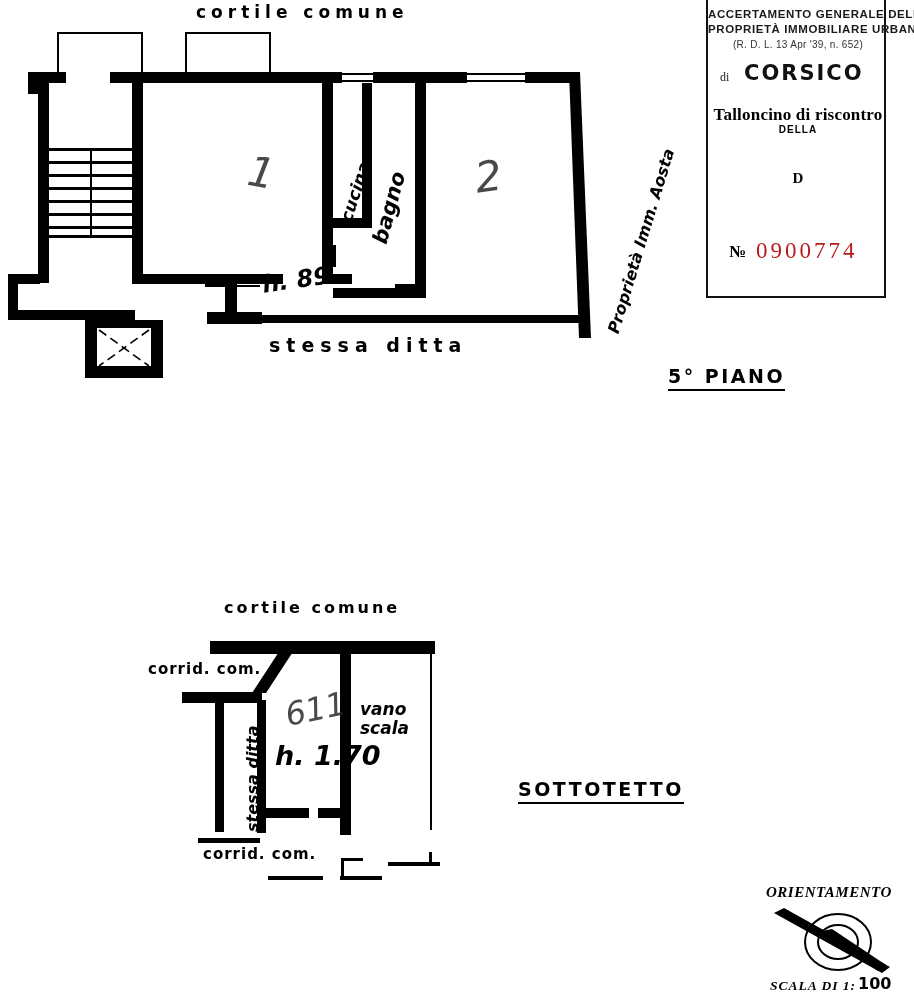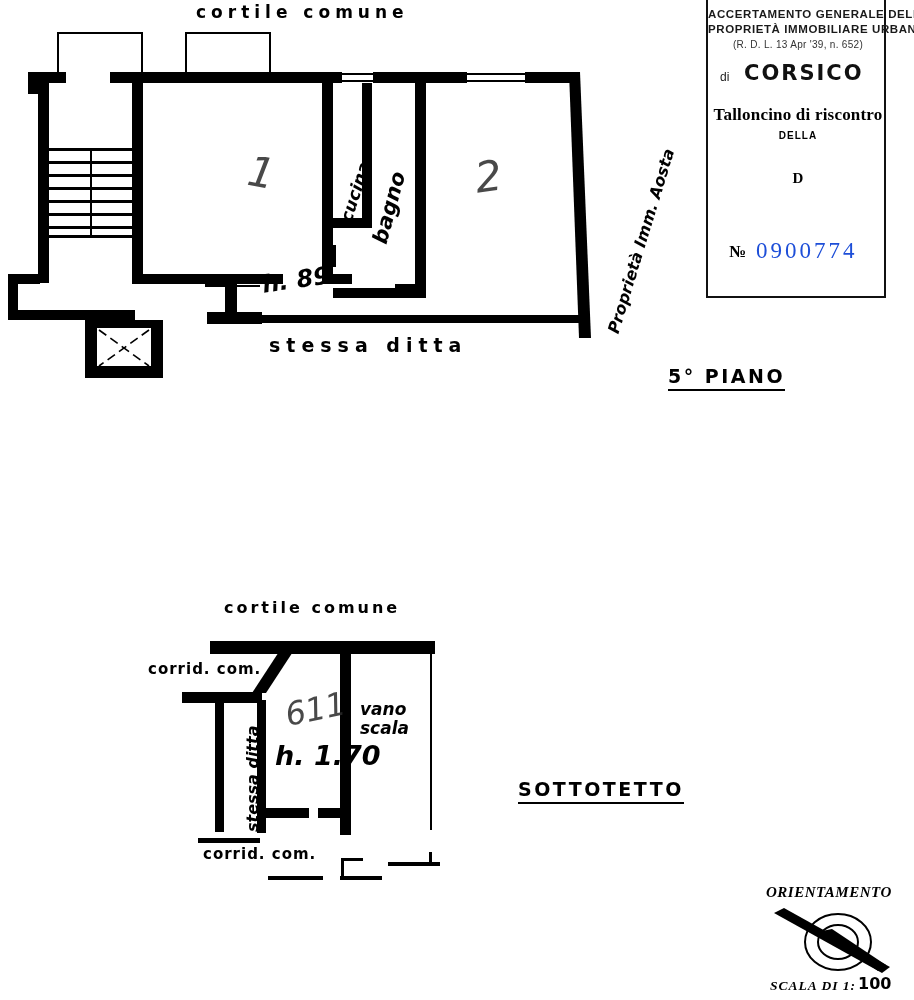--- a/index.html
+++ b/index.html
@@ -67,21 +67,21 @@
     color: #333;
   }
   .stamp-muni {
     font-family: "DejaVu Sans", sans-serif;
     font-size: 21px;
     font-weight: 700;
     letter-spacing: 2px;
     color: #111;
   }
   .stamp-di {
-    font-family: Liberation Sans, sans-serif;
+    font-family: Liberation Serif, serif;
     font-size: 12px;
     color: #222;
   }
   .stamp-tall {
     font-family: "Liberation Serif", serif;
     font-weight: 700;
     white-space: nowrap;
   }
   .stamp-riscontro {
     font-size: 17px;
@@ -101,21 +101,21 @@
   }
   .stamp-letter {
     font-family: "Liberation Serif", serif;
     font-size: 15px;
     font-weight: 700;
   }
   .stamp-number {
     font-family: "Liberation Serif", serif;
     font-size: 23px;
     letter-spacing: 3px;
-    color: #1d4ed8;
+    color: #b91c1c;
   }
   .stamp-no-sym {
     font-family: "Liberation Serif", serif;
     font-size: 17px;
     font-weight: 700;
   }
 
   
   .plan-title {
     font-family: "DejaVu Sans", sans-serif;
@@ -164,21 +164,21 @@
     <div class="stamp-line stamp-small abs" style="left:0; top:25px; width:180px;">PROPRIETÀ IMMOBILIARE URBANA</div>
 
     <div class="stamp-line stamp-tiny abs" style="left:0; top:41px; width:180px;">(R. D. L. 13 Apr    '39, n. 652)</div>
 
     <div class="abs stamp-di" style="left:12px; top:72px;">di</div>
 
     <div class="abs stamp-muni" style="left:36px; top:63px;">CORSICO</div>
 
     <div class="stamp-line stamp-tall stamp-riscontro abs" style="left:0; top:107px; width:180px;">Talloncino di riscontro</div>
 
-    <div class="stamp-line stamp-della abs" style="left:0; top:132px; width:180px;">DELLA</div>
+    <div class="stamp-line stamp-della abs" style="left:0; top:126px; width:180px;">DELLA</div>
 
 
     <div class="stamp-line stamp-letter abs" style="left:0; top:172px; width:180px;">D</div>
 
     <div class="abs stamp-no-sym" style="left:21px; top:244px;">№</div>
 
     <div class="abs stamp-number" style="left:48px; top:240px;">0900774</div>
   </div>
 
   <div class="abs hand" style="left:196px; top:2px; font-size:17px; letter-spacing:5px;">cortile comune</div>

